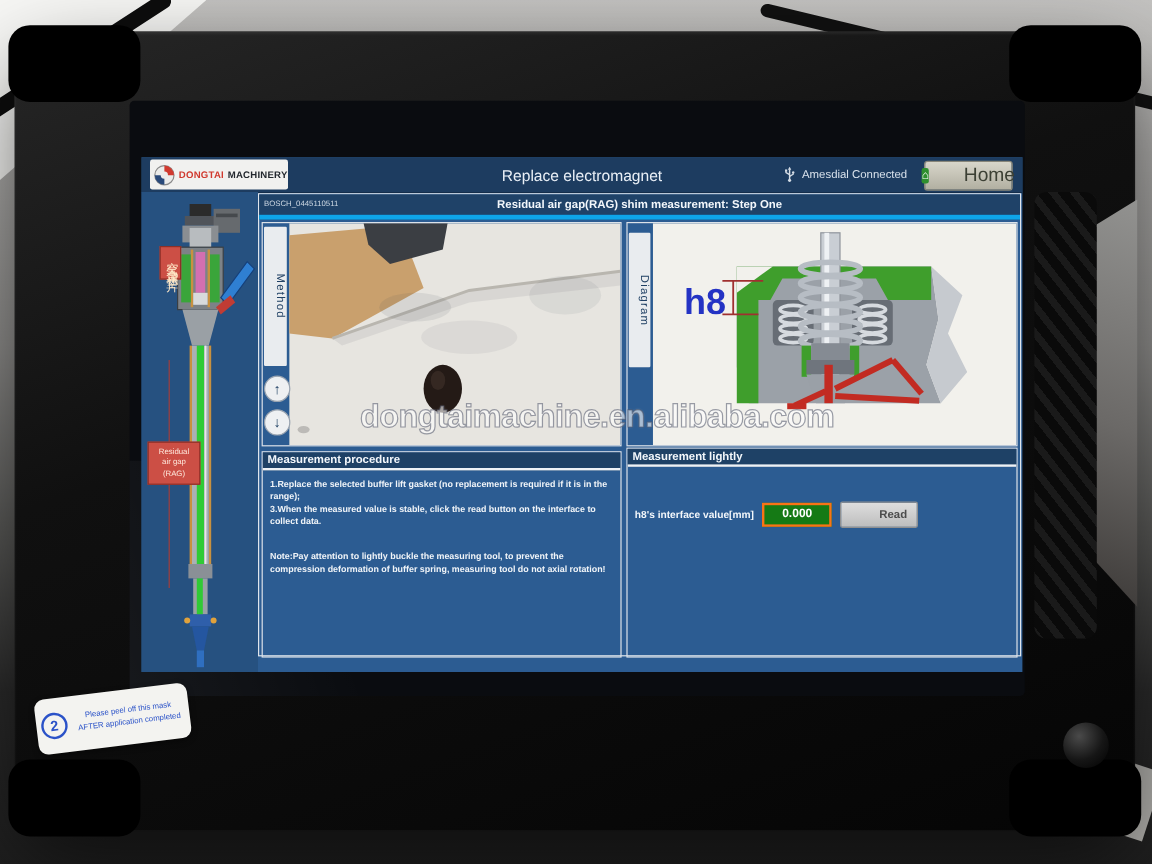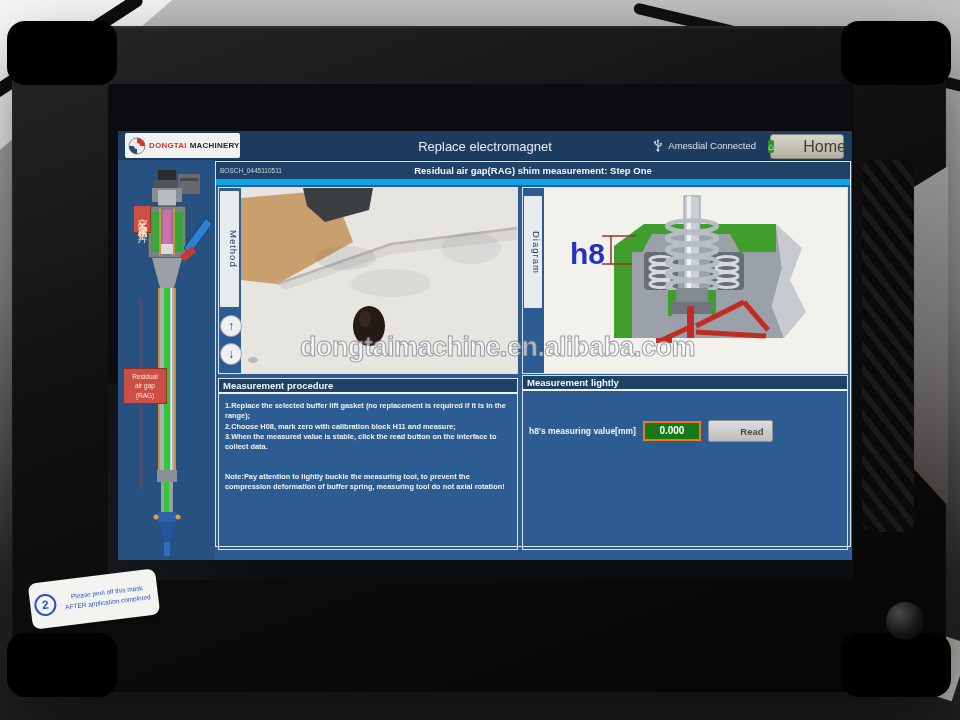--- a/index.html
+++ b/index.html
@@ -61,21 +61,21 @@
   .home-lab{color:#3c4034;font-size:16px;padding-left:24px;}
 
   .sidebar{position:absolute;left:0;top:29px;width:97px;height:400px;background:#265180;}
   .cn-label{position:absolute;left:15px;top:45px;background:#cc4f45;border:1px solid #8e2f27;color:#ffe9c8;
             font-size:10px;writing-mode:vertical-rl;text-orientation:upright;letter-spacing:3px;padding:4px 1px;}
   .rag-label{position:absolute;left:5px;top:208px;width:42px;background:#cc4f45;border:1px solid #8e2f27;
              color:#ffeade;font-size:6.5px;text-align:center;line-height:1.45;padding:3px 0;}
 
   .window{position:absolute;left:97px;top:30px;width:636px;height:386px;border:1px solid #dfe5ec;
           box-sizing:border-box;background:#2c5c92;}
-  .win-title{position:relative;height:17px;background:#1f4268;border-bottom:6px solid #0ea5e9;}
+  .win-title{position:relative;height:17px;background:#1f4268;border-bottom:4px solid #0ea5e9;}
   .part{position:absolute;left:4px;top:5px;color:#cdd8e3;font-size:6.5px;}
   .wtitle{position:absolute;left:0;right:0;top:3px;text-align:center;color:#f3f7fb;font-size:9.5px;font-weight:bold;}
   .win-body{position:relative;height:367px;}
 
   .panel{position:absolute;border:1px solid #dce2e9;box-sizing:border-box;}
   .pm{left:2px;top:2px;width:300px;height:187px;}
   .pd{left:306px;top:2px;width:326px;height:187px;}
   .pp{left:2px;top:193px;width:300px;height:172px;}
   .pr{left:306px;top:190px;width:326px;height:175px;}
 
@@ -280,30 +280,29 @@
                 </g>
                 <text x="26" y="76" font-size="30" font-weight="bold" fill="#2433c4" font-family="Liberation Sans, sans-serif">h8</text>
               </svg>
               <div class="vtab">Diagram</div>
             </div>
 
             <div class="panel pp">
               <div class="phead">Measurement procedure</div>
               <div class="pbody">
                 <p>1.Replace the selected buffer lift gasket (no replacement is required if it is in the range);</p>
-                <p>2.Choose H08, mark zero with calibration block H11 and measure;</p>
                 <p>3.When the measured value is stable, click the read button on the interface to collect data.</p>
                 <p class="gap">Note:Pay attention to lightly buckle the measuring tool, to prevent the compression deformation of buffer spring, measuring tool do not axial rotation!</p>
               </div>
             </div>
 
             <div class="panel pr">
               <div class="phead">Measurement lightly</div>
               <div class="rrow">
-                <span class="rlabel">h8's measuring value[mm]</span>
+                <span class="rlabel">h8's interface value[mm]</span>
                 <span class="vbox">0.000</span>
                 <span class="read-btn">Read</span>
               </div>
             </div>
 
           </div>
         </div>
       </div>
 
       <div class="watermark">dongtaimachine.en.alibaba.com</div>

